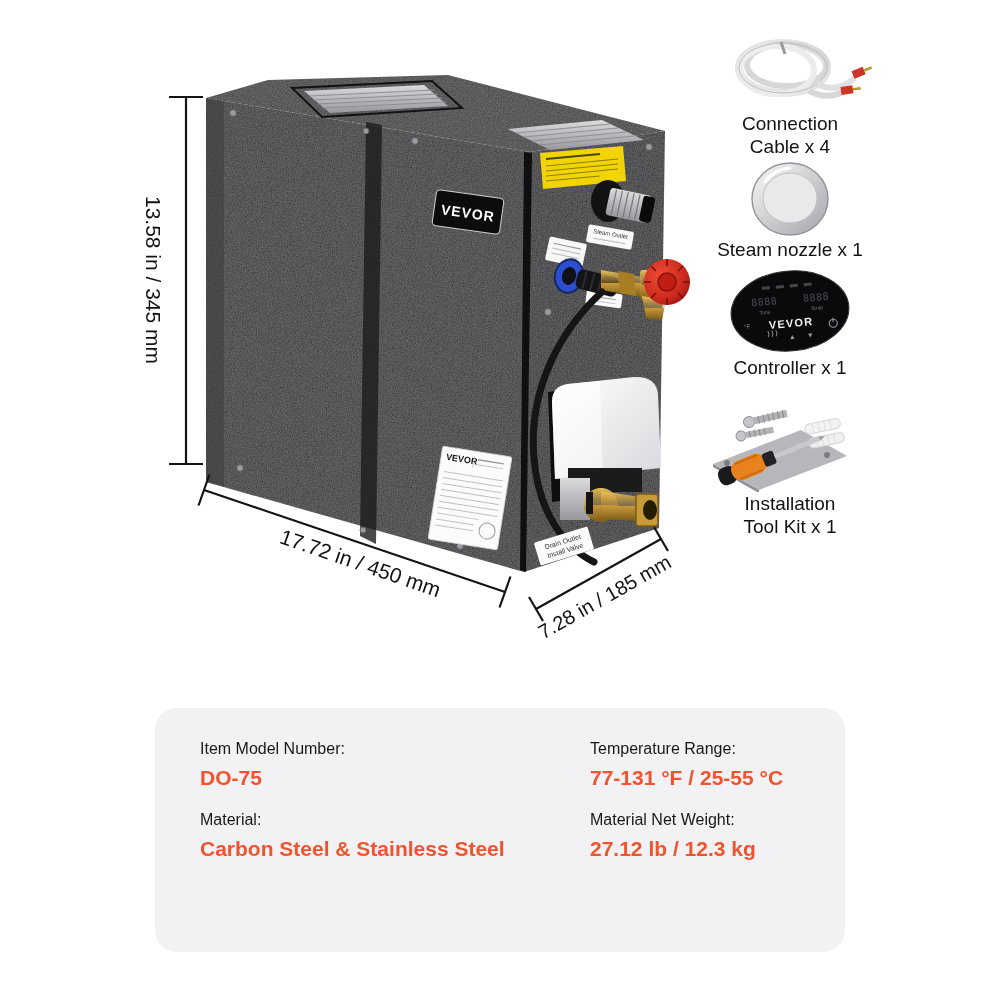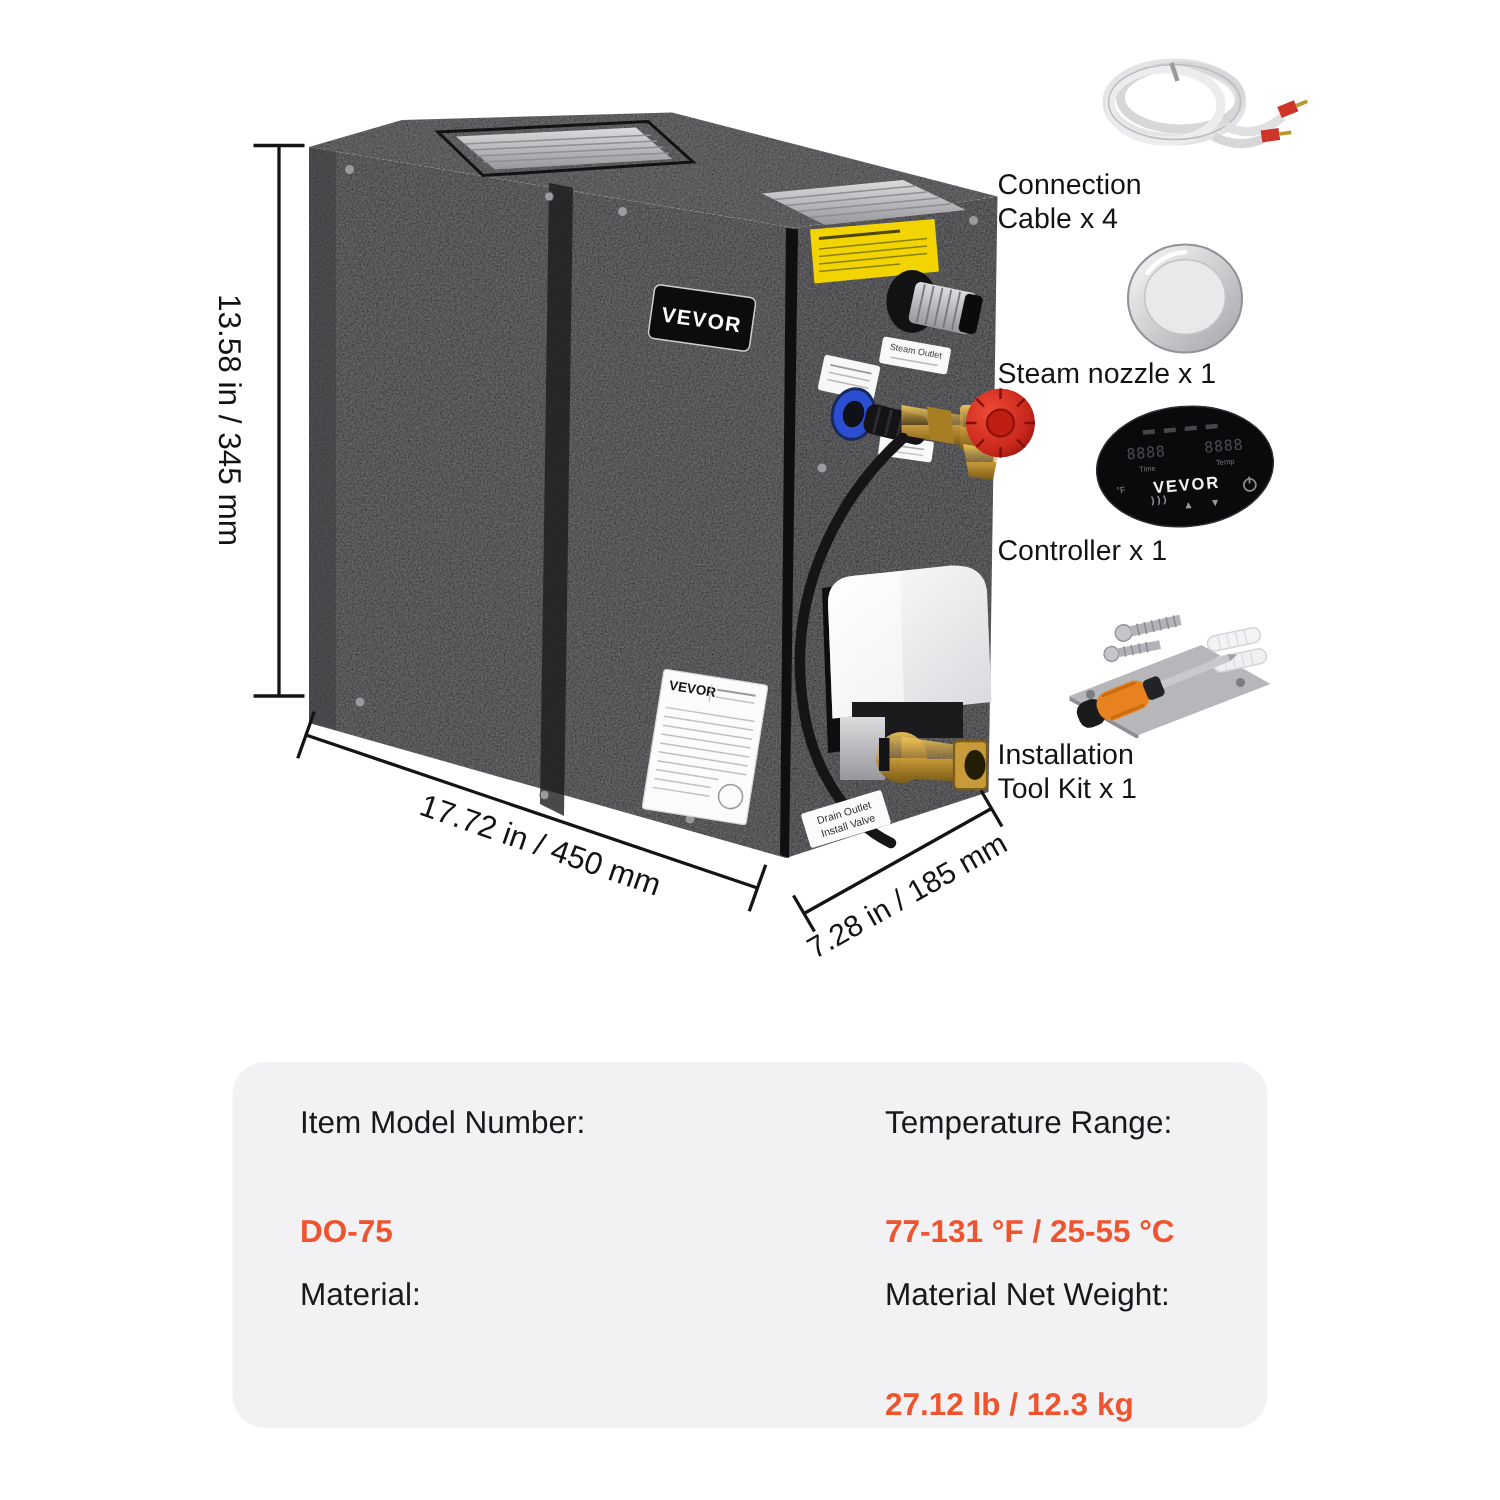--- a/index.html
+++ b/index.html
@@ -2,33 +2,33 @@
 <html><head>
 <meta charset="utf-8">
 <style>
   html,body{margin:0;padding:0;background:#ffffff;}
   .page{position:relative;width:1000px;height:1000px;background:#ffffff;overflow:hidden;
         font-family:"Liberation Sans",sans-serif;color:#17181b;}
   .page svg{display:block;}
   #product-svg{position:absolute;left:0;top:0;}
 
   
-  .accessory{position:absolute;left:665px;width:250px;}
+  .accessory{position:absolute;left:665px;width:250px;text-align:center;}
   .acc-img{margin:0 auto;}
   .acc-label{font-size:19px;line-height:23px;color:#121316;font-weight:400;}
 
   
   .spec-card{position:absolute;left:155px;top:708px;width:690px;height:244px;
              background:#f2f2f4;border-radius:22px;box-sizing:border-box;
              padding:26px 0 0 45px;display:flex;}
   .spec-col{display:flex;flex-direction:column;}
   .spec-col.left{width:390px;}
   .spec-row{margin-bottom:13px;}
-  .spec-label{font-size:21px;line-height:29px;color:#17181b;}
-  .spec-value{font-size:21px;line-height:29px;font-weight:700;color:#F0542E;margin-top:44px;}
+  .spec-label{font-size:16px;line-height:29px;color:#17181b;}
+  .spec-value{font-size:21px;line-height:29px;font-weight:700;color:#F0542E;}
 </style>
 </head>
 <body>
 
 <div class="page">
 
   <svg id="product-svg" width="1000" height="1000" viewBox="0 0 1000 1000">
     <defs>
       <filter id="grain" x="-5%" y="-5%" width="110%" height="110%">
         <feTurbulence type="fractalNoise" baseFrequency="0.8" numOctaves="2" result="n"></feTurbulence>
@@ -371,20 +371,21 @@
 
 
   <div class="spec-card">
     <div class="spec-col left">
       <div class="spec-row">
         <div class="spec-label">Item Model Number:</div>
         <div class="spec-value">DO-75</div>
       </div>
       <div class="spec-row">
         <div class="spec-label">Material:</div>
+        <div class="spec-value">Carbon Steel &amp; Stainless Steel</div>
       </div>
     </div>
     <div class="spec-col">
       <div class="spec-row">
         <div class="spec-label">Temperature Range:</div>
         <div class="spec-value">77-131 °F / 25-55 °C</div>
       </div>
       <div class="spec-row">
         <div class="spec-label">Material Net Weight:</div>
         <div class="spec-value">27.12 lb / 12.3 kg</div>

